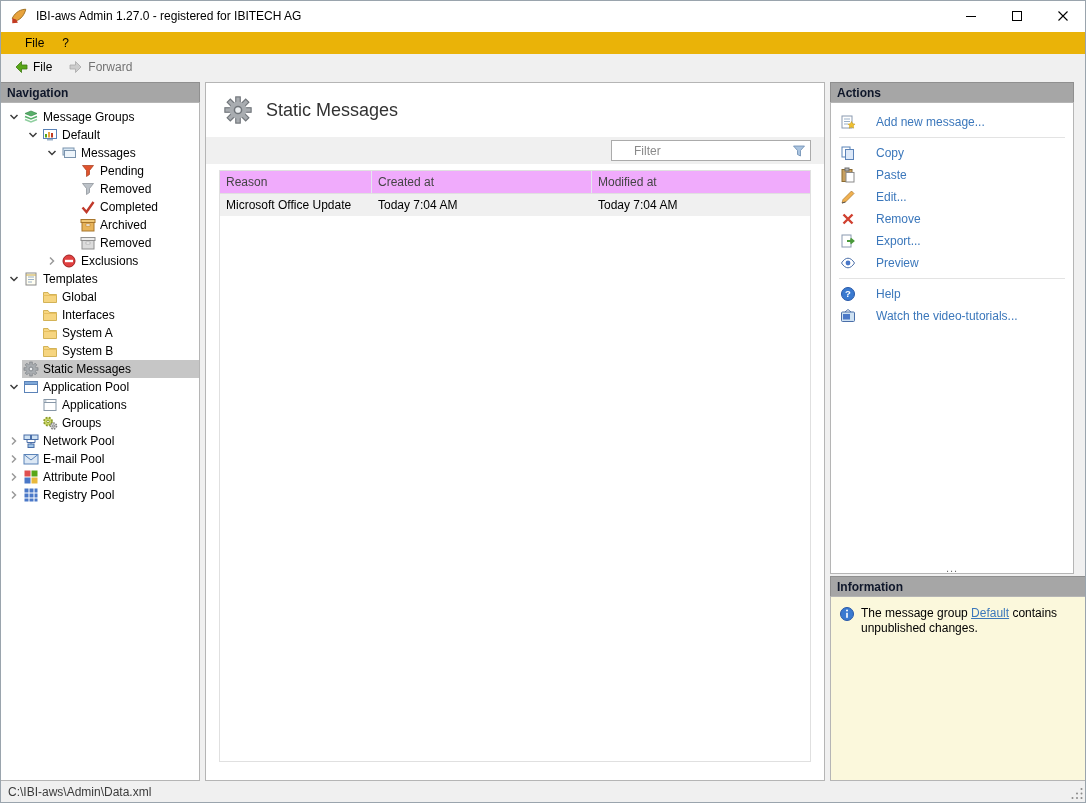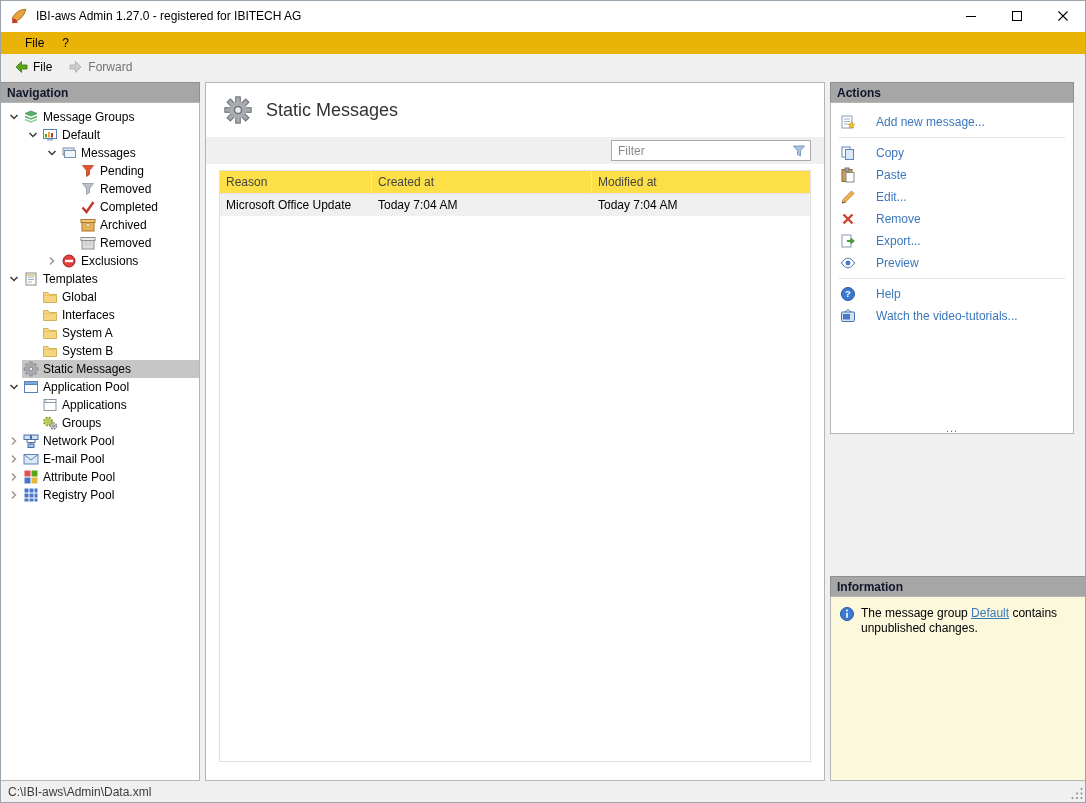--- a/index.html
+++ b/index.html
@@ -47,34 +47,34 @@
   .tree-label { white-space:nowrap; padding:0 4px 0 1px; }
 
   
   .main-panel { position:absolute; top:2px; left:205px; width:620px; bottom:0;
     background:#fff; border:1px solid #b5b5b5; display:flex; flex-direction:column; }
   .main-header { height:54px; display:flex; align-items:center; gap:13px; padding-left:17px; flex:none; }
   .icon-30 { width:30px; height:30px; }
   .main-title { font-size:18px; color:#333; }
   .filter-bar { height:27px; background:#f0f0f0; display:flex; align-items:center; justify-content:flex-end; padding-right:13px; flex:none; }
   .filter-box { width:200px; height:21px; background:#fff; border:1px solid #ababab; display:flex; align-items:center; }
-  .filter-input { flex:1; min-width:0; border:none; outline:none; padding:0 6px; font:12px "Liberation Sans",sans-serif; color:#000; background:transparent; }
+  .filter-input { flex:1; min-width:0; border:none; outline:none; padding:0 22px; font:12px "Liberation Sans",sans-serif; color:#000; background:transparent; }
   .filter-input::placeholder { color:#8a8a8a; }
   .filter-funnel { margin-right:3px; }
   .list-area { flex:1; margin:6px 13px 18px 13px; border:1px solid #e0e0e0; display:flex; flex-direction:column; overflow:hidden; }
   .grid-row { display:grid; grid-template-columns:152px 220px 1fr; flex:none; }
-  .table-head { border-bottom:1px solid #e0e0e0; background:#fde047; }
+  .table-head { border-bottom:1px solid #e0e0e0; background:#f0abfc; }
   .th { padding:4px 6px; color:#444; border-right:1px solid #e4e8ee; }
   .th:last-child { border-right:none; }
   .data-row { background:#f0f0f0; }
   .td { padding:3px 6px; line-height:16px; }
 
   
   .right-col { position:absolute; top:2px; left:830px; right:0; bottom:0; }
-  .actions-panel { position:absolute; top:0; left:0; right:12px; height:352px; display:flex; flex-direction:column; }
+  .actions-panel { position:absolute; top:0; left:0; right:12px; height:492px; display:flex; flex-direction:column; }
   .actions-body { flex:1; background:#fff; border:1px solid #b5b5b5; padding-top:8px; position:relative; }
   .action-row { display:flex; align-items:center; gap:20px; height:22px; padding-left:9px; }
   .action-label { color:var(--accent-link,#3b77bb); }
   .action-sep { border-top:1px solid #e3e3e3; margin:4px 8px; }
   .splitter-dots { position:absolute; bottom:0; left:0; right:0; text-align:center; color:#6e6e6e; font-size:11px; line-height:10px; letter-spacing:1px; }
   .info-panel { position:absolute; top:494px; left:0; right:0; bottom:0; display:flex; flex-direction:column; }
   .info-body { flex:1; background:var(--info-bg,#fbf8dc); border:1px solid #b5b5b5; padding:9px 8px; display:flex; gap:6px; align-items:flex-start; }
   .info-text { line-height:15px; }
   .info-link { color:var(--accent-link,#3b77bb); text-decoration:underline; }
 

